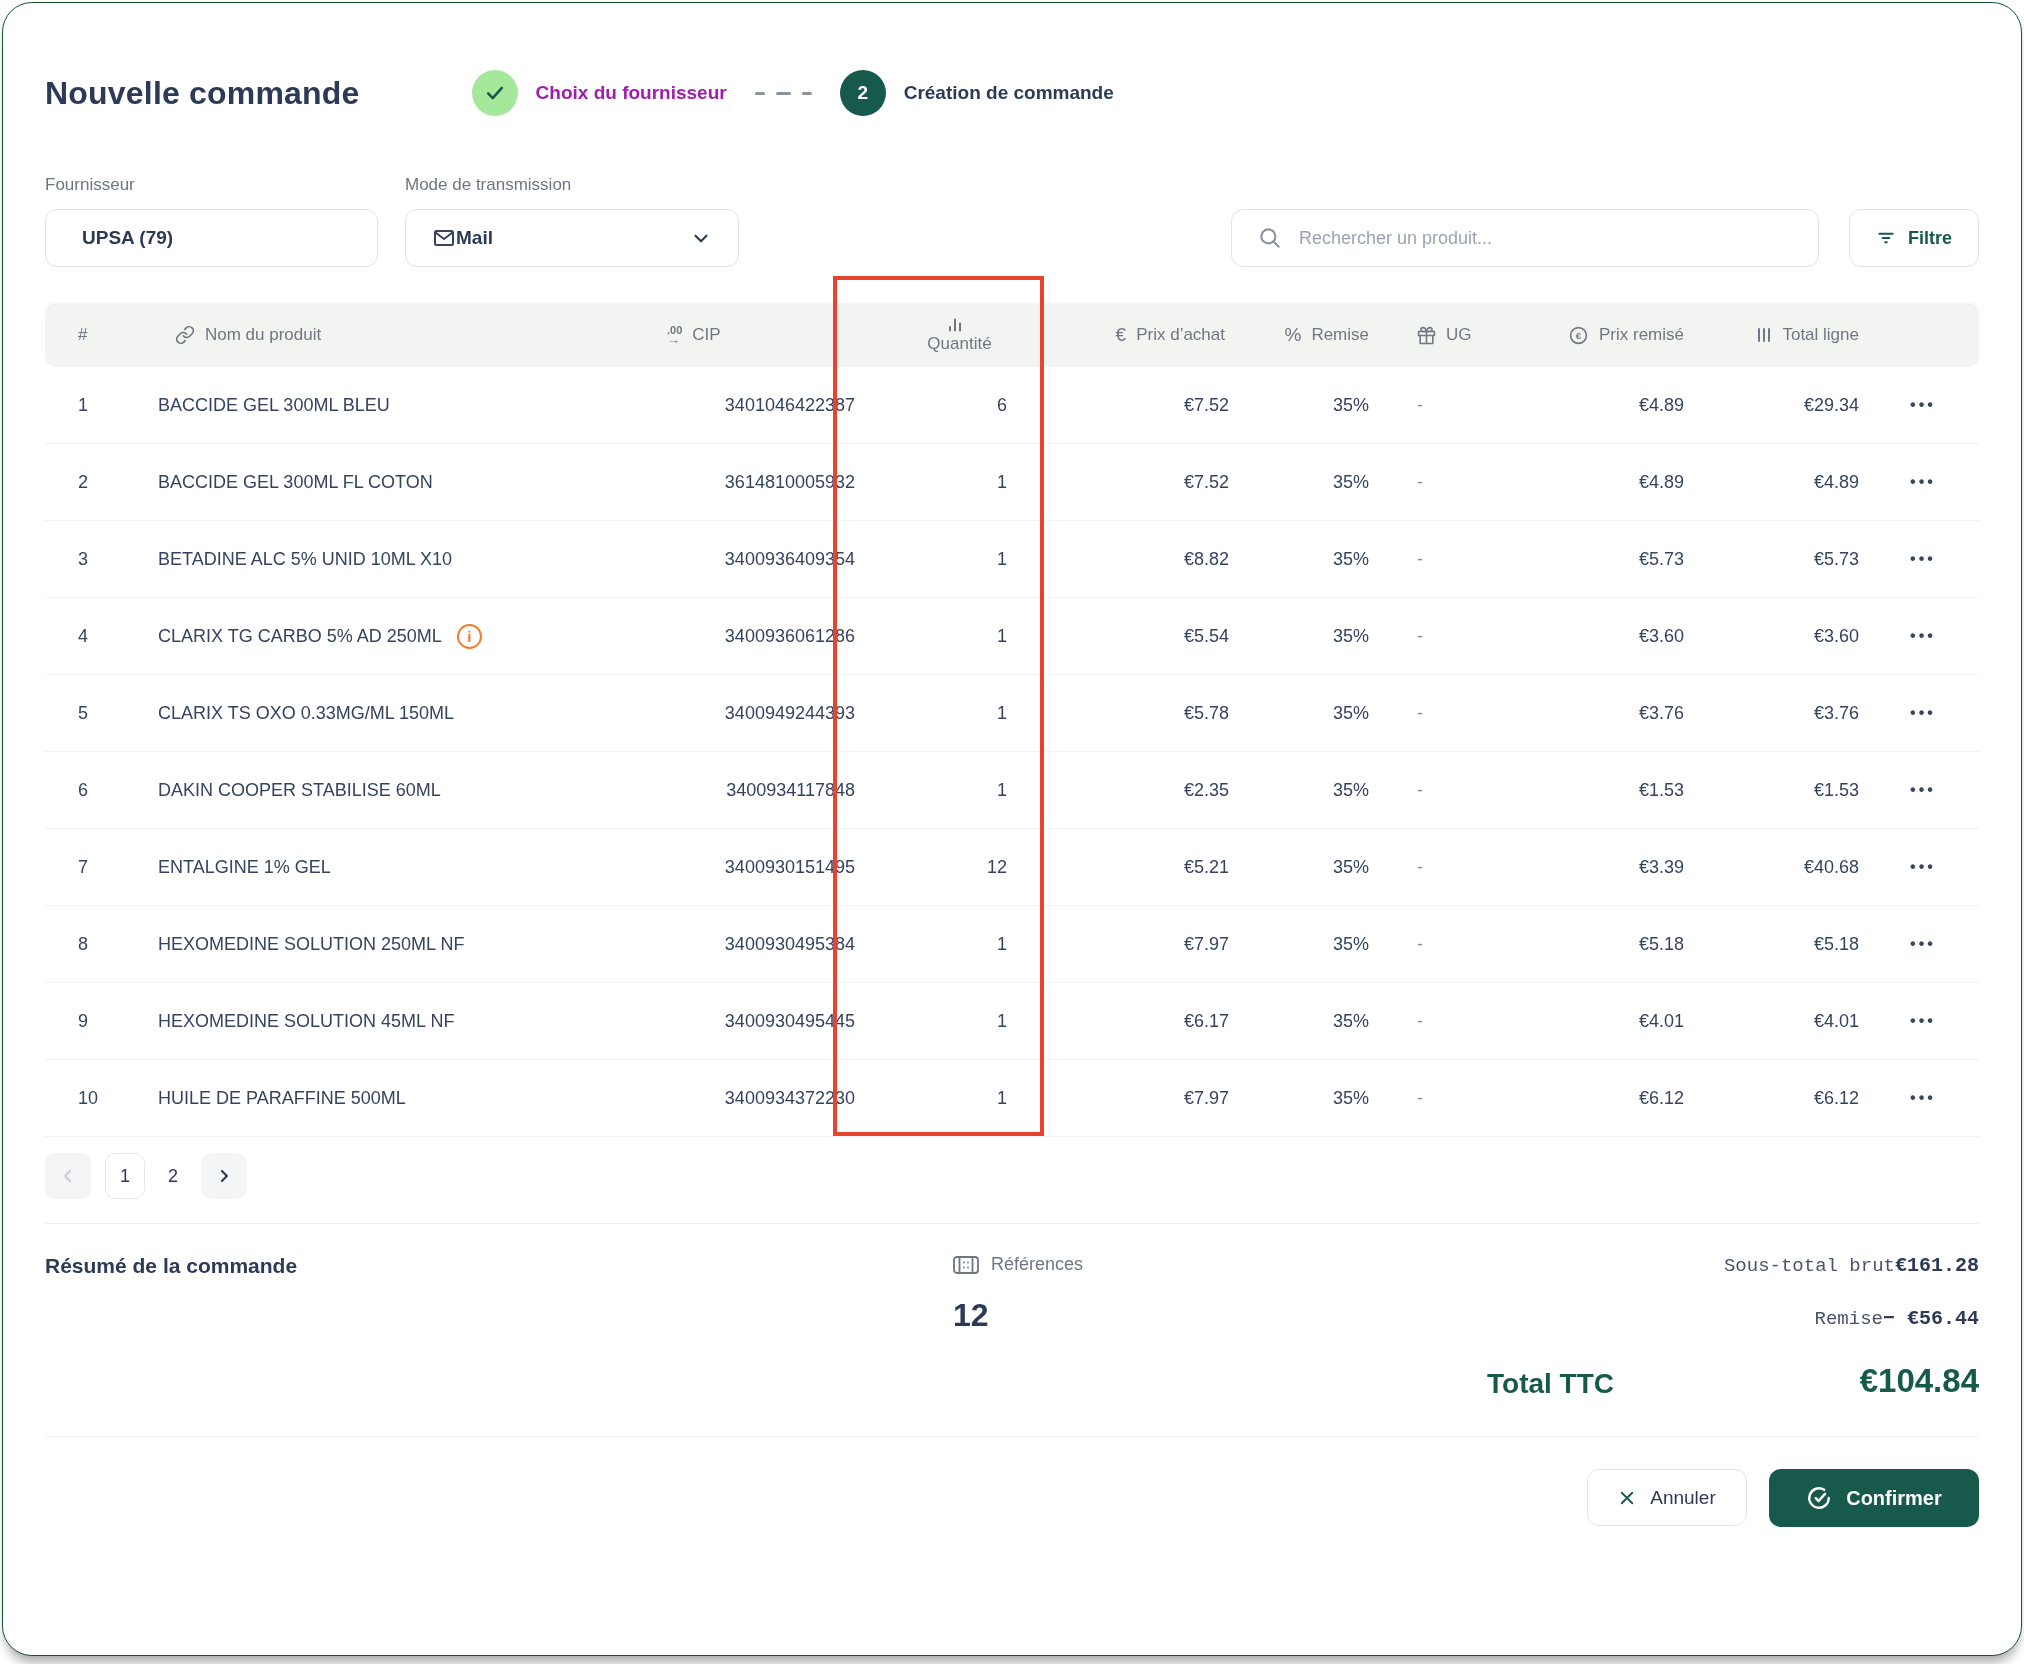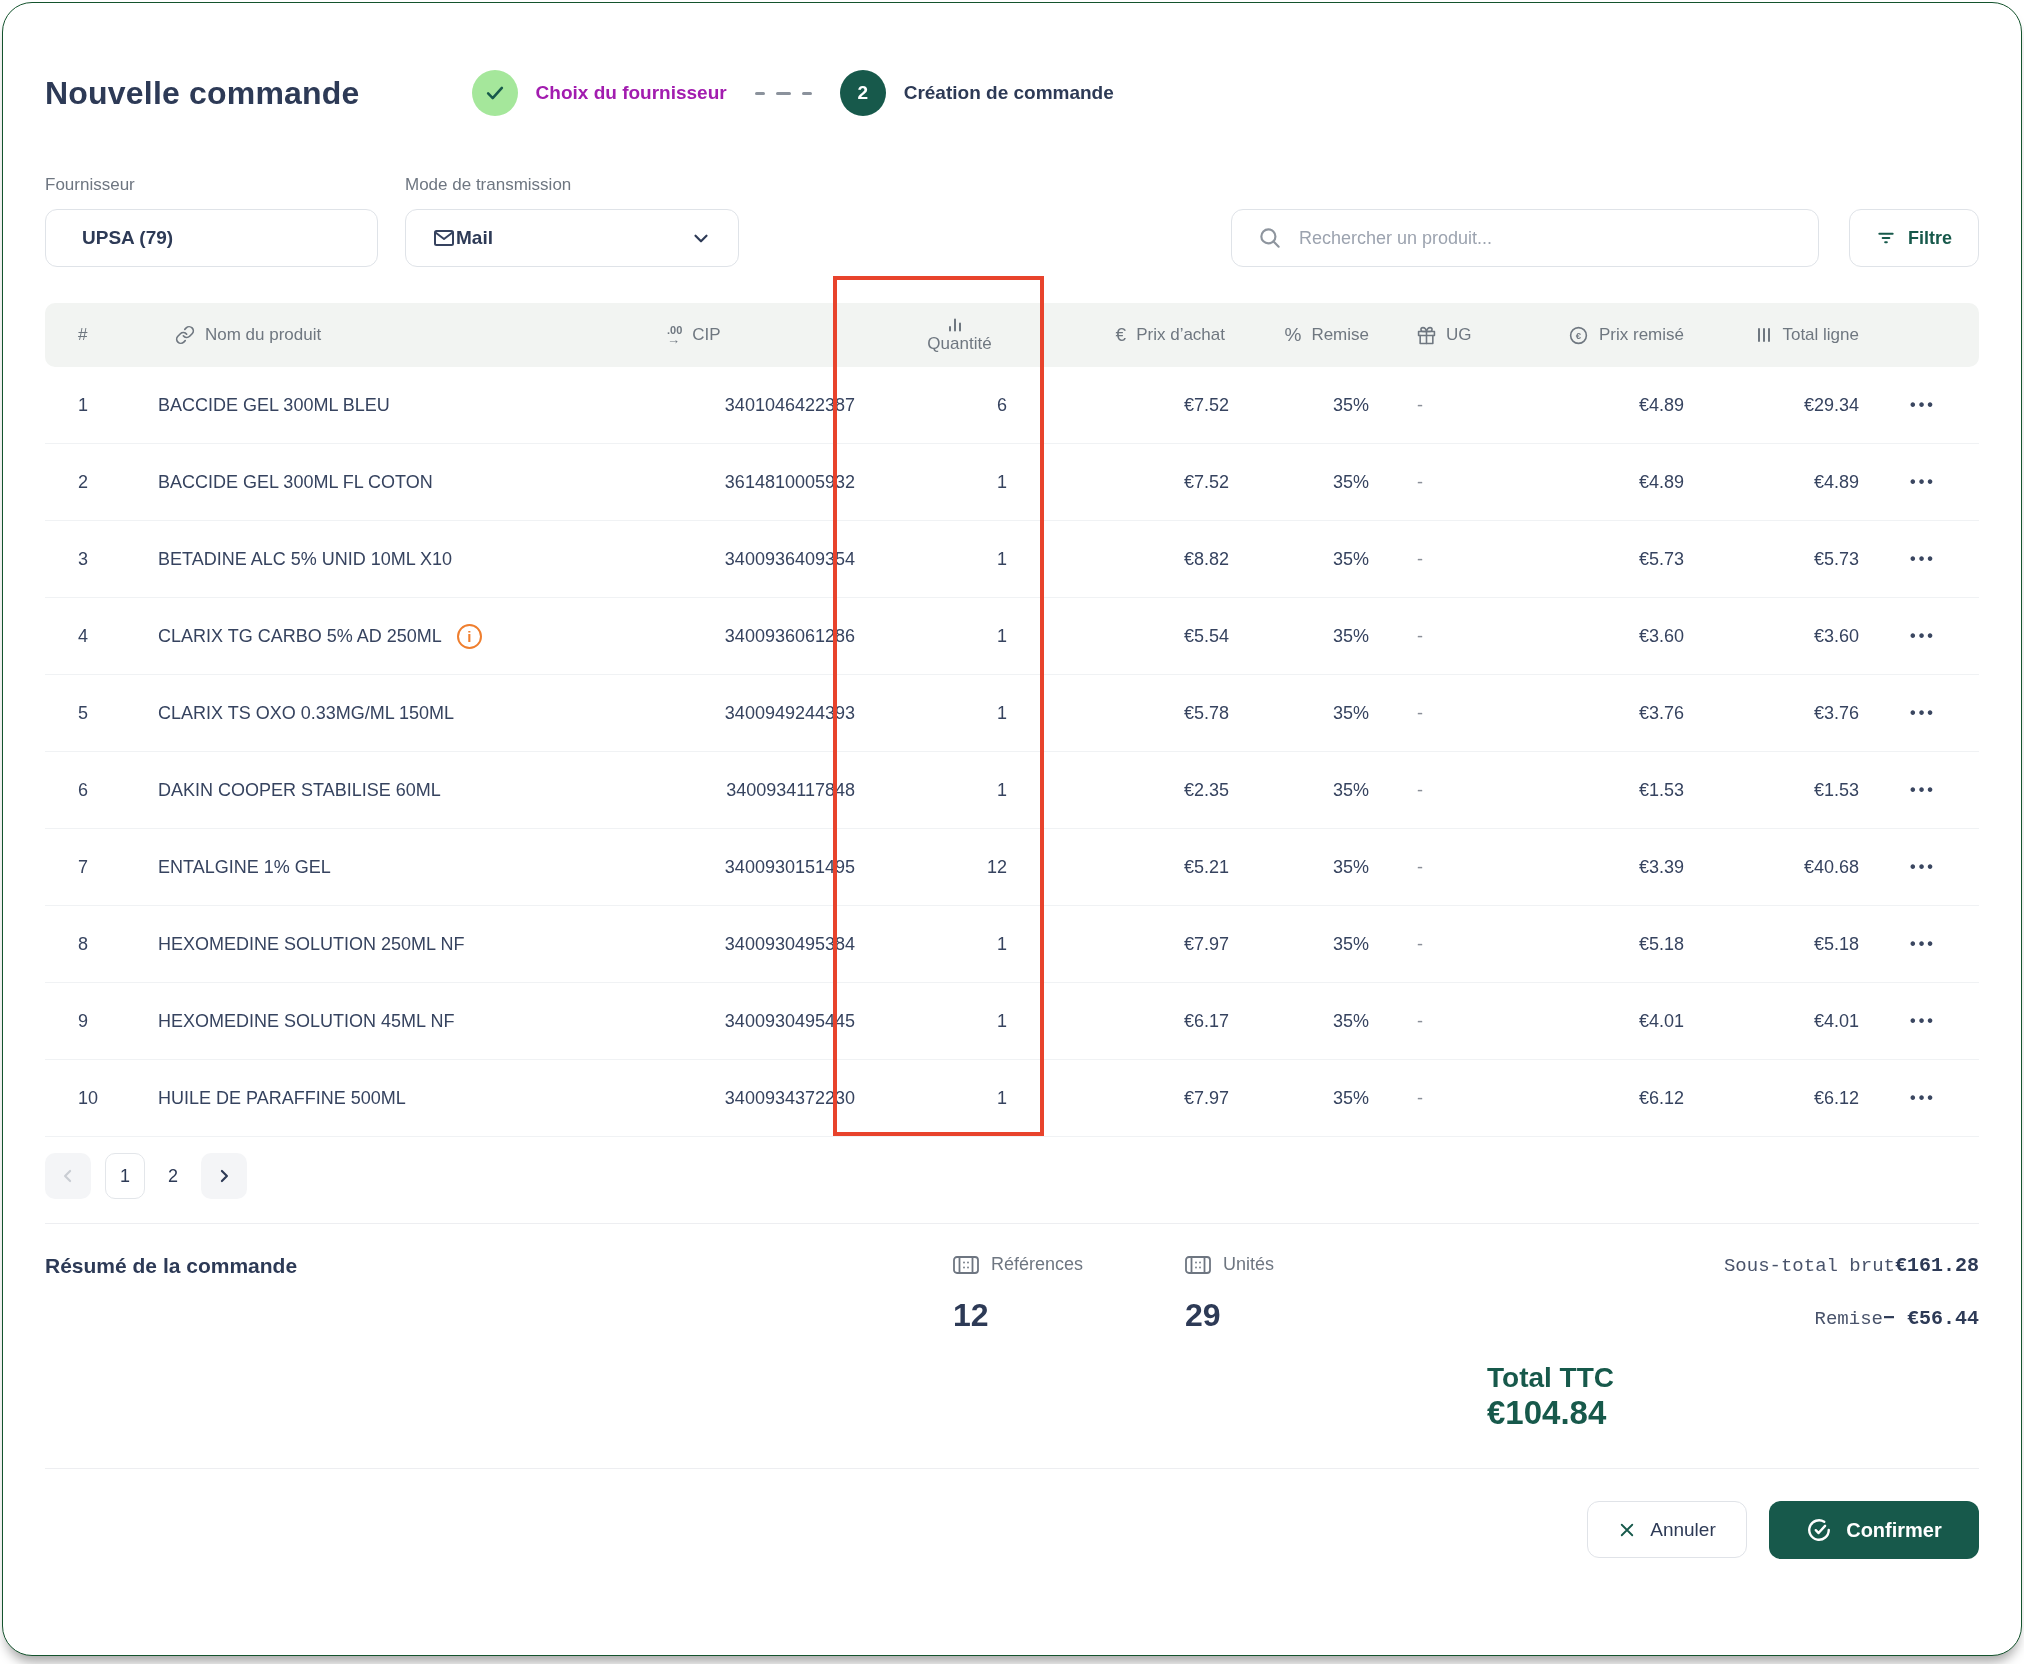--- a/index.html
+++ b/index.html
@@ -131,21 +131,21 @@
   
   .summary { display: flex; align-items: flex-start; margin-top: 30px; }
   .summary-title { font-size: 21px; font-weight: bold; color: #2D3A56; width: 908px; flex: none; }
   .sum-block { width: 232px; flex: none; }
   .sum-label { display: flex; align-items: center; gap: 12px; font-size: 18px; color: #6E7681; }
   .sum-value { margin-top: 22px; font-size: 32px; font-weight: bold; color: #2D3A56; }
   .totals { margin-left: auto; width: 492px; }
   .tot-row { display: flex; justify-content: flex-end; align-items: baseline; font-size: 19px; color: #49536B; font-family: Liberation Mono, monospace; }
   .tot-row + .tot-row { margin-top: 30px; }
   .tot-val { font-size: 20px; font-weight: 600; color: #2D3A56; }
-  .tot-final { display: flex; justify-content: space-between; align-items: flex-start; margin-top: 32px; flex-direction: column; }
+  .tot-final { display: flex; justify-content: space-between; align-items: flex-end; margin-top: 32px; }
   .tot-final-label { font-size: 28px; font-weight: bold; color: #17594B; }
   .tot-final-val { font-size: 33px; font-weight: bold; color: #17594B; }
 
   
   .actions { display: flex; justify-content: flex-end; gap: 22px; margin-top: 32px; }
   .btn { border-radius: 12px; display: flex; align-items: center; justify-content: center; gap: 14px; cursor: pointer; }
   .btn-cancel {
     width: 160px; height: 57px; background: #fff; border: 1px solid #E0E3E8;
     font-size: 19px; font-weight: 500; color: #2D3A56;
   }
@@ -481,34 +481,20 @@
             <rect x="1" y="2" width="24" height="16" rx="3"></rect>
             <path d="M6.5 2v16M19.5 2v16"></path>
             <circle cx="11" cy="7.5" r="0.9" fill="#6E7681" stroke="none"></circle>
             <circle cx="15" cy="7.5" r="0.9" fill="#6E7681" stroke="none"></circle>
             <circle cx="11" cy="12.5" r="0.9" fill="#6E7681" stroke="none"></circle>
             <circle cx="15" cy="12.5" r="0.9" fill="#6E7681" stroke="none"></circle>
           </svg>
         <span>Références</span>
       </div>
       <div class="sum-value">12</div>
-    </div>
-    <div class="sum-block">
-      <div class="sum-label">
-        <svg width="26" height="20" viewBox="0 0 26 20" fill="none" stroke="#6E7681" stroke-width="1.8">
-            <rect x="1" y="2" width="24" height="16" rx="3"></rect>
-            <path d="M6.5 2v16M19.5 2v16"></path>
-            <circle cx="11" cy="7.5" r="0.9" fill="#6E7681" stroke="none"></circle>
-            <circle cx="15" cy="7.5" r="0.9" fill="#6E7681" stroke="none"></circle>
-            <circle cx="11" cy="12.5" r="0.9" fill="#6E7681" stroke="none"></circle>
-            <circle cx="15" cy="12.5" r="0.9" fill="#6E7681" stroke="none"></circle>
-          </svg>
-        <span>Unités</span>
-      </div>
-      <div class="sum-value">29</div>
     </div>
     <div class="totals">
       <div class="tot-row">
         <span>Sous-total brut</span>
         <span class="tot-val">€161.28</span>
       </div>
       <div class="tot-row">
         <span>Remise</span>
         <span class="tot-val">− €56.44</span>
       </div>

